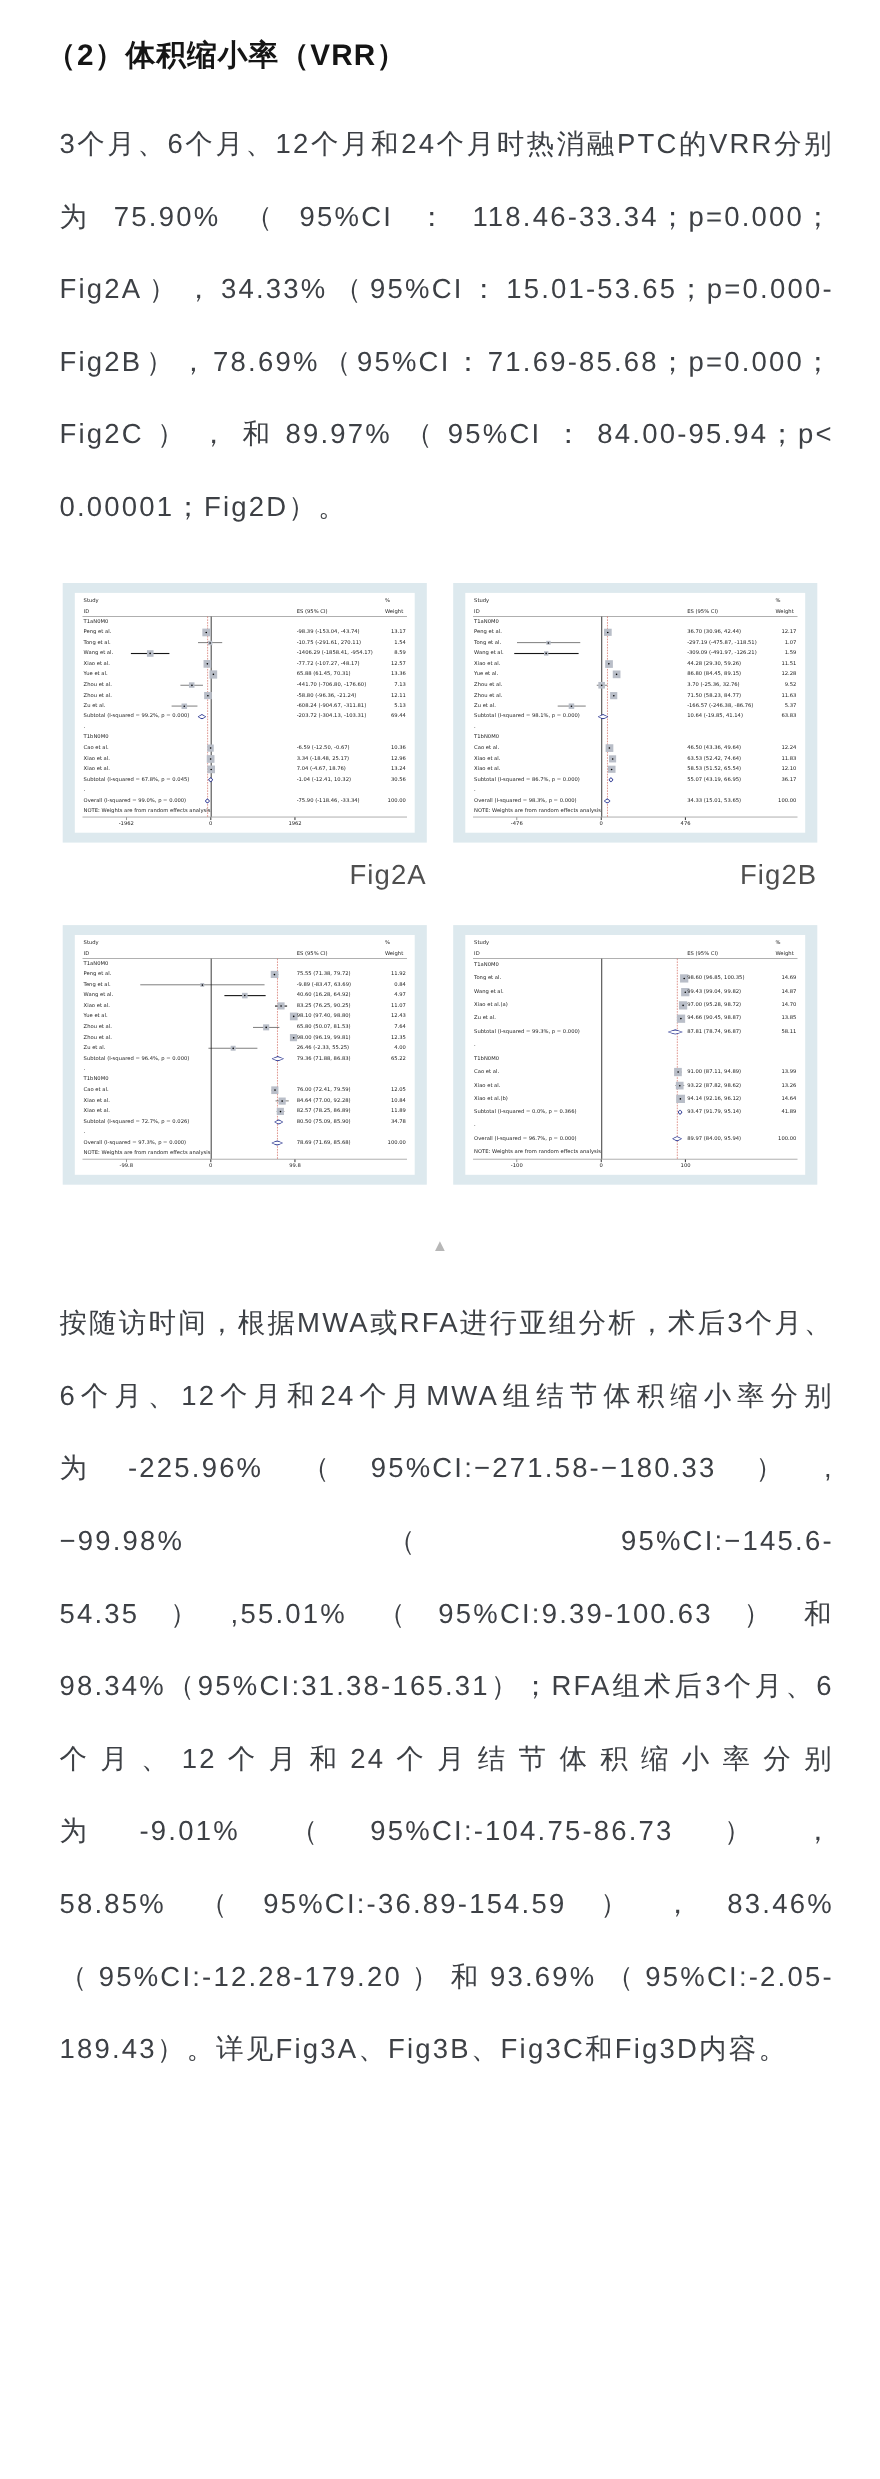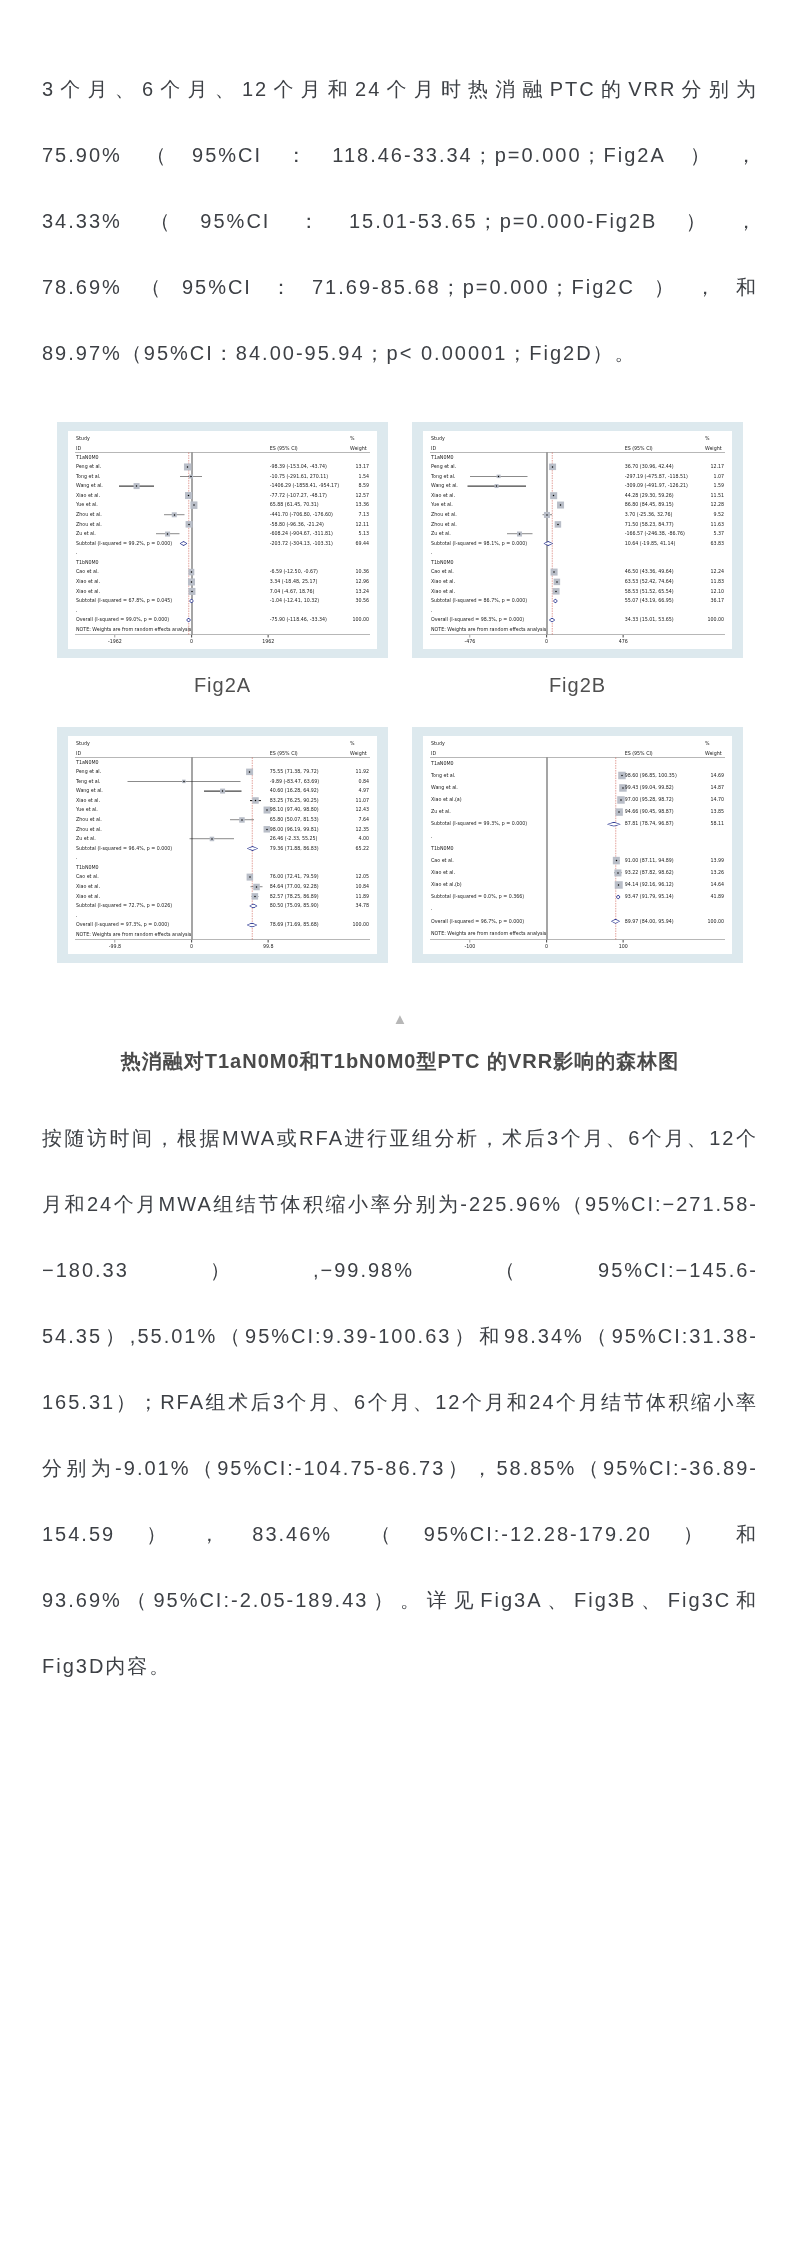--- a/index.html
+++ b/index.html
@@ -1,24 +1,24 @@
 <!DOCTYPE html>
 <html style="--heading: #b5824f; --panel_bg: #dde9ee; --dashed_line: #c74134; --diamond: #2a3590; --body_text: #3d4045;"><head>
 <meta charset="utf-8">
 <style>
   html,body{margin:0;padding:0;background:#ffffff;}
   body{width:800px;font-family:"Liberation Sans","DejaVu Sans",sans-serif;color:#3d4045;}
   .page{width:800px;min-height:2254px;box-sizing:border-box;padding:26px 42px 40px 42px;background:#fff;}
   h1.title{font-size:27px;font-weight:900;color:#151515;margin:6px 0 0 0;letter-spacing:1px;}
-  p.body{font-size:20px;font-weight:300;line-height:66px;letter-spacing:2px;text-align:justify;margin:30px 0 0 0;color:#3d4045;}
+  p.body{font-size:25px;font-weight:300;line-height:66px;letter-spacing:2px;text-align:justify;margin:30px 0 0 12px;color:#3d4045;}
   .figgrid{display:grid;grid-template-columns:1fr 1fr;column-gap:24px;row-gap:30px;margin:36px 0 0 0;padding:0 15px;}
   figure.figcell{margin:0;}
   .panel{background:#dde9ee;height:236px;box-sizing:border-box;padding:9px 11px;}
   .panel-host{background:#ffffff;width:100%;height:100%;overflow:hidden;position:relative;}
-  .fig-label{text-align:center;font-size:20px;color:#4f4f4f;margin-top:16px;letter-spacing:1px;font-weight:400;}
+  .fig-label{text-align:right;font-size:25px;color:#4f4f4f;margin-top:16px;letter-spacing:1px;font-weight:400;}
   .tri{ text-align:center;margin-top:48px;font-size:15px;color:#b7b7b7;line-height:15px;cursor:pointer;}
   .caption{ text-align:center;margin-top:22px;font-size:20px;font-weight:600;color:#4a4a4a;letter-spacing:1px;}
   h2.subhead{font-size:31px;font-weight:800;color:var(--heading,#b5824f);margin:62px 0 0 0;letter-spacing:2px;}
 
   
   .scale2{width:200%;height:200%;transform:scale(.5);transform-origin:0 0;display:flex;flex-direction:column;
           box-sizing:border-box;padding:10px 14px 6px 14px;font-family:"DejaVu Sans",sans-serif;
           font-size:9.5px;line-height:1.15;color:#222;}
   .fp-head{position:relative;flex:0 0 32px;}
   .h-study{position:absolute;left:2px;top:0;}
@@ -41,20 +41,21 @@
   .dia .o{position:absolute;inset:0;background:#2a3590;clip-path:polygon(0 50%,50% 0,100% 50%,50% 100%);}
   .dia .i{position:absolute;inset:1.8px;background:#fff;clip-path:polygon(0 50%,50% 0,100% 50%,50% 100%);}
   .fp-axis{flex:0 0 22px;position:relative;}
   .tick{position:absolute;top:0;width:1.5px;height:5px;background:#444;transform:translateX(-50%);}
   .tlab{position:absolute;top:7px;transform:translateX(-50%);white-space:nowrap;}
 </style>
 </head>
 <body>
 
 <div class="page">
+  <h1 class="title">（2）体积缩小率（VRR）</h1>
 
   <p class="body">3个月、6个月、12个月和24个月时热消融PTC的VRR分别为75.90%（95%CI：118.46-33.34；p=0.000；Fig2A），34.33%（95%CI：15.01-53.65；p=0.000-Fig2B），78.69%（95%CI：71.69-85.68；p=0.000；Fig2C），和89.97%（95%CI：84.00-95.94；p&lt; 0.00001；Fig2D）。</p>
 
   <div class="figgrid">
     <figure class="figcell">
       <div class="panel">
           <div class="panel-host" id="fp0">
             <div class="scale2">
               <div class="fp-head">
                 <span class="h-study">Study</span>
@@ -654,16 +655,15 @@
                 <div class="tick" style="left: 65.5%;"></div>
                 <div class="tlab" style="left: 65.5%;">100</div>
               </div>
             </div>
           </div>
         </div>
     </figure>
   </div>
 
   <div class="tri">▲</div>
-  <div class="caption">热消融对T1aN0M0和T1bN0M0型PTC 的VRR影响的森林图</div>
 
   <p class="body">按随访时间，根据MWA或RFA进行亚组分析，术后3个月、6个月、12个月和24个月MWA组结节体积缩小率分别为-225.96%（95%CI:−271.58-−180.33）,−99.98%（95%CI:−145.6-54.35）,55.01%（95%CI:9.39-100.63）和98.34%（95%CI:31.38-165.31）；RFA组术后3个月、6个月、12个月和24个月结节体积缩小率分别为-9.01%（95%CI:-104.75-86.73），58.85%（95%CI:-36.89-154.59），83.46% （95%CI:-12.28-179.20）和93.69%（95%CI:-2.05-189.43）。详见Fig3A、Fig3B、Fig3C和Fig3D内容。</p>
 </div>
 
 </body></html>

